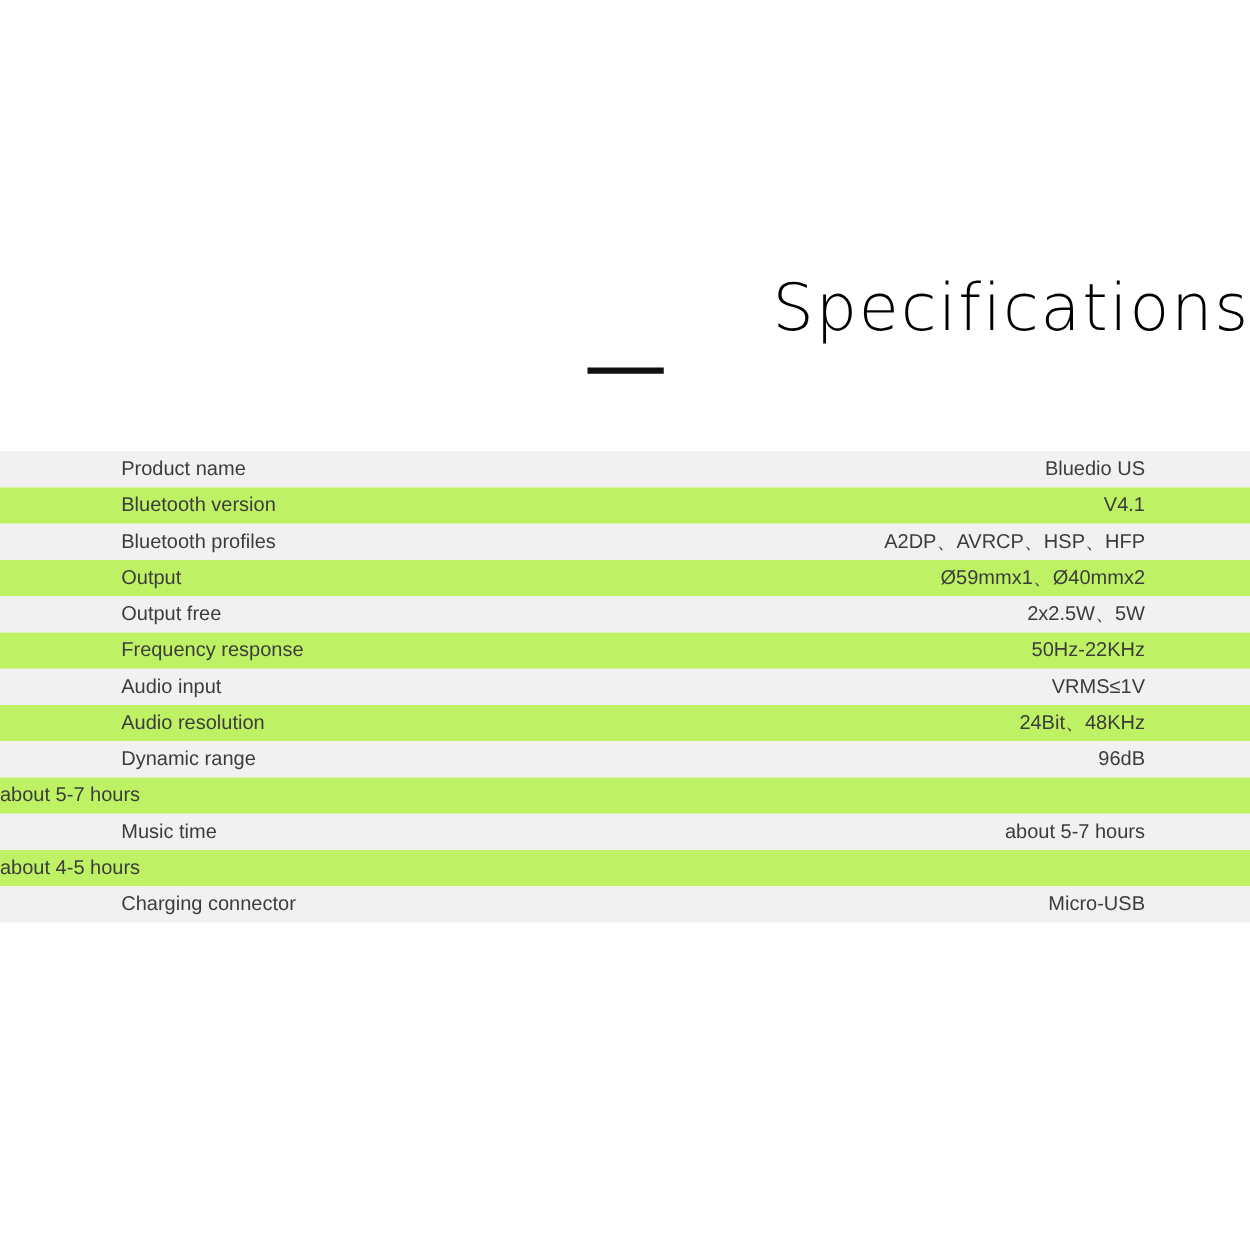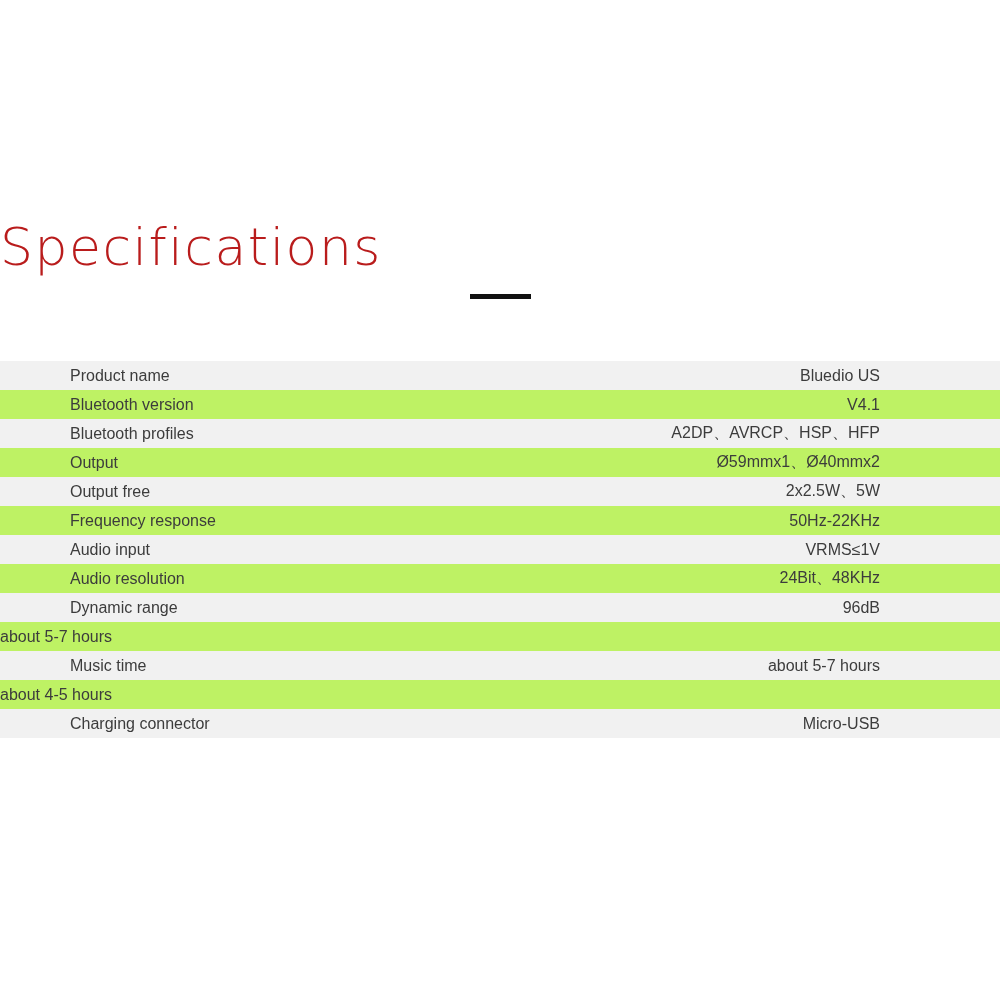--- a/index.html
+++ b/index.html
@@ -13,26 +13,26 @@
     height: 1000px;
     background: #ffffff;
     overflow: hidden;
     font-family: "Liberation Sans", sans-serif;
   }
   .title {
     position: absolute;
     top: 218px;
     left: 0;
     width: 1000px;
-    text-align: left;
+    text-align: right;
     font-family: "DejaVu Sans", "Liberation Sans", sans-serif;
     font-size: 52px;
     font-weight: 200;
     letter-spacing: 1.5px;
-    color: #b91c1c;
+    color: #000000;
     line-height: 58px;
   }
   .title-dash {
     position: absolute;
     top: 294px;
     left: 470px;
     width: 61px;
     height: 5px;
     background: #111111;
   }
@@ -48,25 +48,25 @@
     align-items: center;
     justify-content: space-between;
     font-size: 16px;
     color: #3c3c3c;
     background: #bef264;
   }
   .spec-row:nth-child(odd) {
     background: #f1f1f1;
   }
   .spec-label {
-    padding-left: 70px;
+    padding-left: 97px;
     white-space: nowrap;
   }
   .spec-value {
-    padding-right: 120px;
+    padding-right: 84px;
     white-space: nowrap;
     text-align: right;
   }
 </style>
 </head>
 <body>
 
 <div class="canvas">
 
   <div class="title">Specifications</div>

